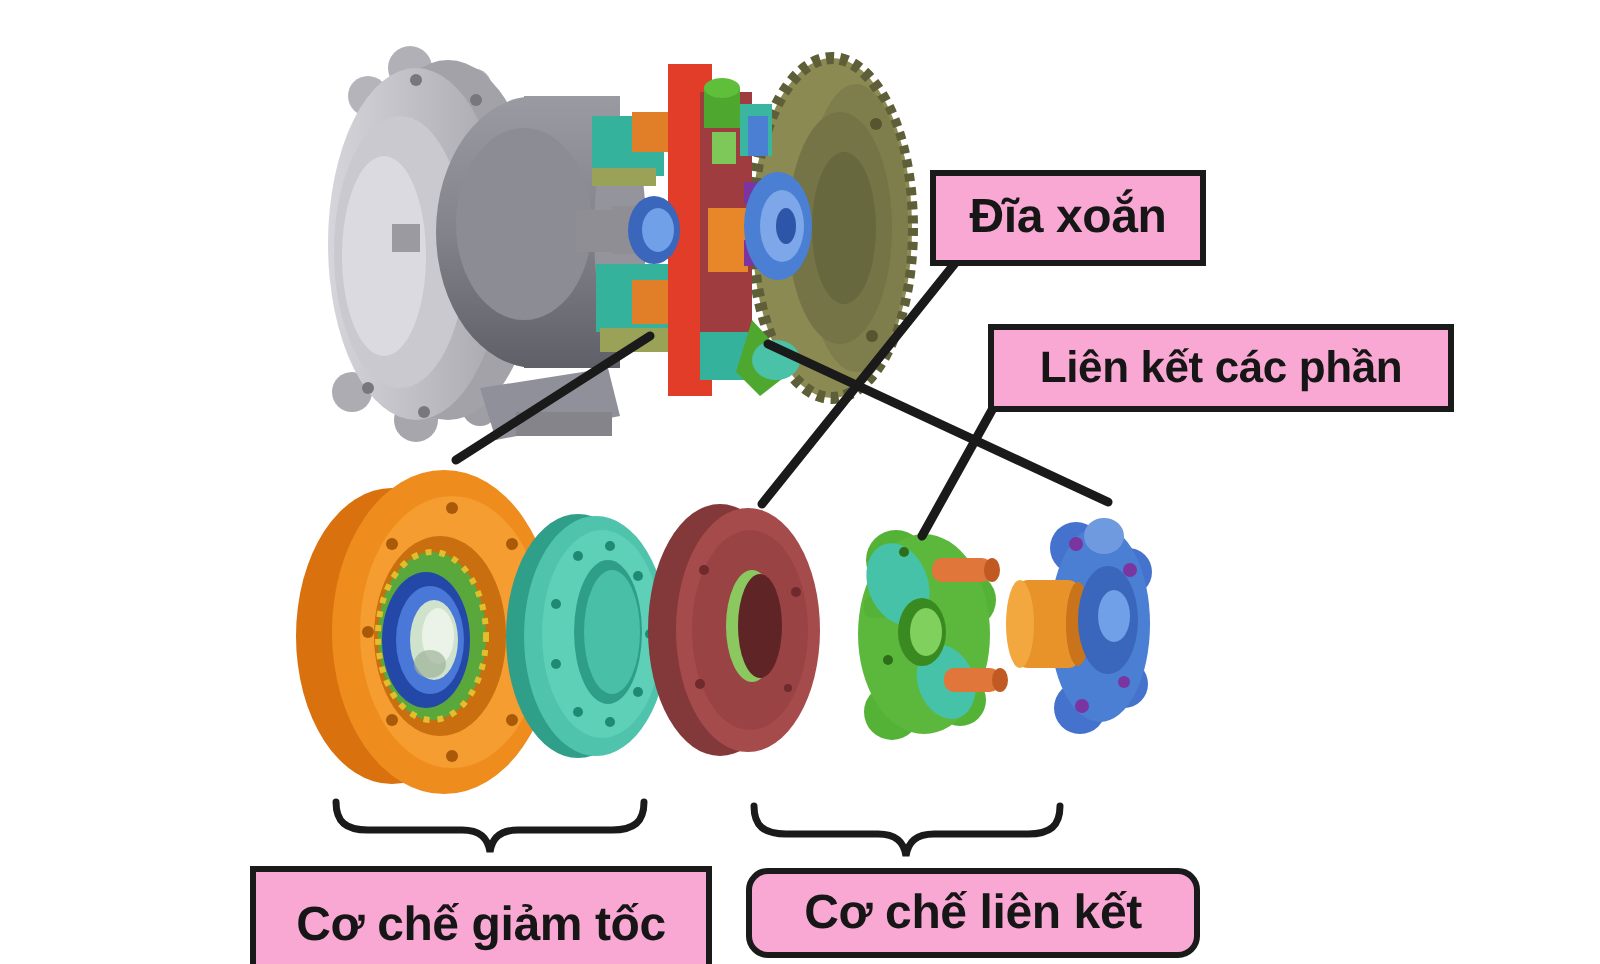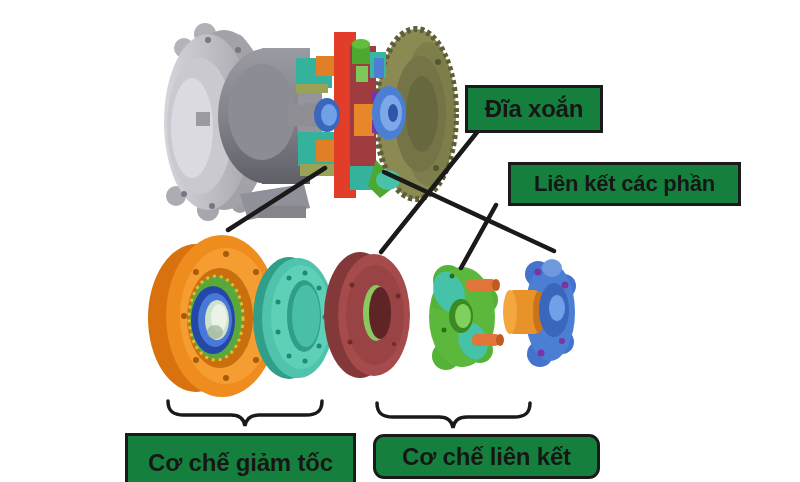--- a/index.html
+++ b/index.html
@@ -2,21 +2,21 @@
 <html style="--line: #1a1a1a; --cup-orange: #ef8c1e; --ring-teal: #4fc3ab; --disc-red: #a64b4b; --carrier-green: #5cb83c; --flange-blue: #4a7fd4; --gear-olive: #8a8a52; --frame-red: #e23d28; --block-maroon: #9e3c40; --accent-purple: #7a35a0; --pin-orange: #e0763a; --hub-orange: #e8922a; --housing-gray: #b9b9bf; --drum-gray: #80808a;"><head>
 <meta charset="utf-8">
 <style>
   html,body{margin:0;padding:0;background:#fff;}
   .canvas{
     position:relative;width:800px;height:482px;background:#fff;overflow:hidden;
     font-family:"Liberation Sans","DejaVu Sans",sans-serif;
   }
   .diagram-svg{position:absolute;left:0;top:0;}
   .label-box{
-    position:absolute;box-sizing:border-box;background:#15803d;
+    position:absolute;box-sizing:border-box;background:#f9a8d4;
     border:3px solid var(--line,#1a1a1a);
     display:flex;align-items:center;justify-content:center;
     font-weight:700;color:#161616;white-space:nowrap;letter-spacing:-0.2px;
   }
   
   .c-cup{fill:var(--cup-orange,#ef8c1e);}
   .c-teal{fill:var(--ring-teal,#4fc3ab);}
   .c-red{fill:var(--disc-red,#a64b4b);}
   .c-green{fill:var(--carrier-green,#5cb83c);}
   .c-blue{fill:var(--flange-blue,#4a7fd4);}
@@ -215,18 +215,18 @@
     </g>
 
     <g fill="none" stroke-width="3.5" stroke-linecap="round">
       <path class="brace" d="M168,401 C168,411 173,415 184,415 L231,415 C240,415 244,419 245,426 C246,419 250,415 259,415 L306,415 C317,415 322,411 322,401"></path>
       <path class="brace" d="M377,403 C377,413 382,417 393,417 L439,417 C448,417 452,421 453,428 C454,421 458,417 467,417 L514,417 C525,417 530,413 530,403"></path>
     </g>
   </svg>
 
   <div class="label-box" style="left:465px;top:85px;width:138px;height:48px;font-size:24px;">Đĩa xoắn</div>
 
-  <div class="label-box" style="left:508px;top:162px;width:233px;height:44px;font-size:22px;">Liên kết các phần</div>
+  <div class="label-box" style="left:494px;top:162px;width:233px;height:44px;font-size:22px;">Liên kết các phần</div>
 
   <div class="label-box" style="left:125px;top:433px;width:231px;height:60px;font-size:24px;">Cơ chế giảm tốc</div>
 
   <div class="label-box" style="left:373px;top:434px;width:227px;height:45px;font-size:24px;border-radius:11px;">Cơ chế liên kết</div>
 </div>
 
 </body></html>

